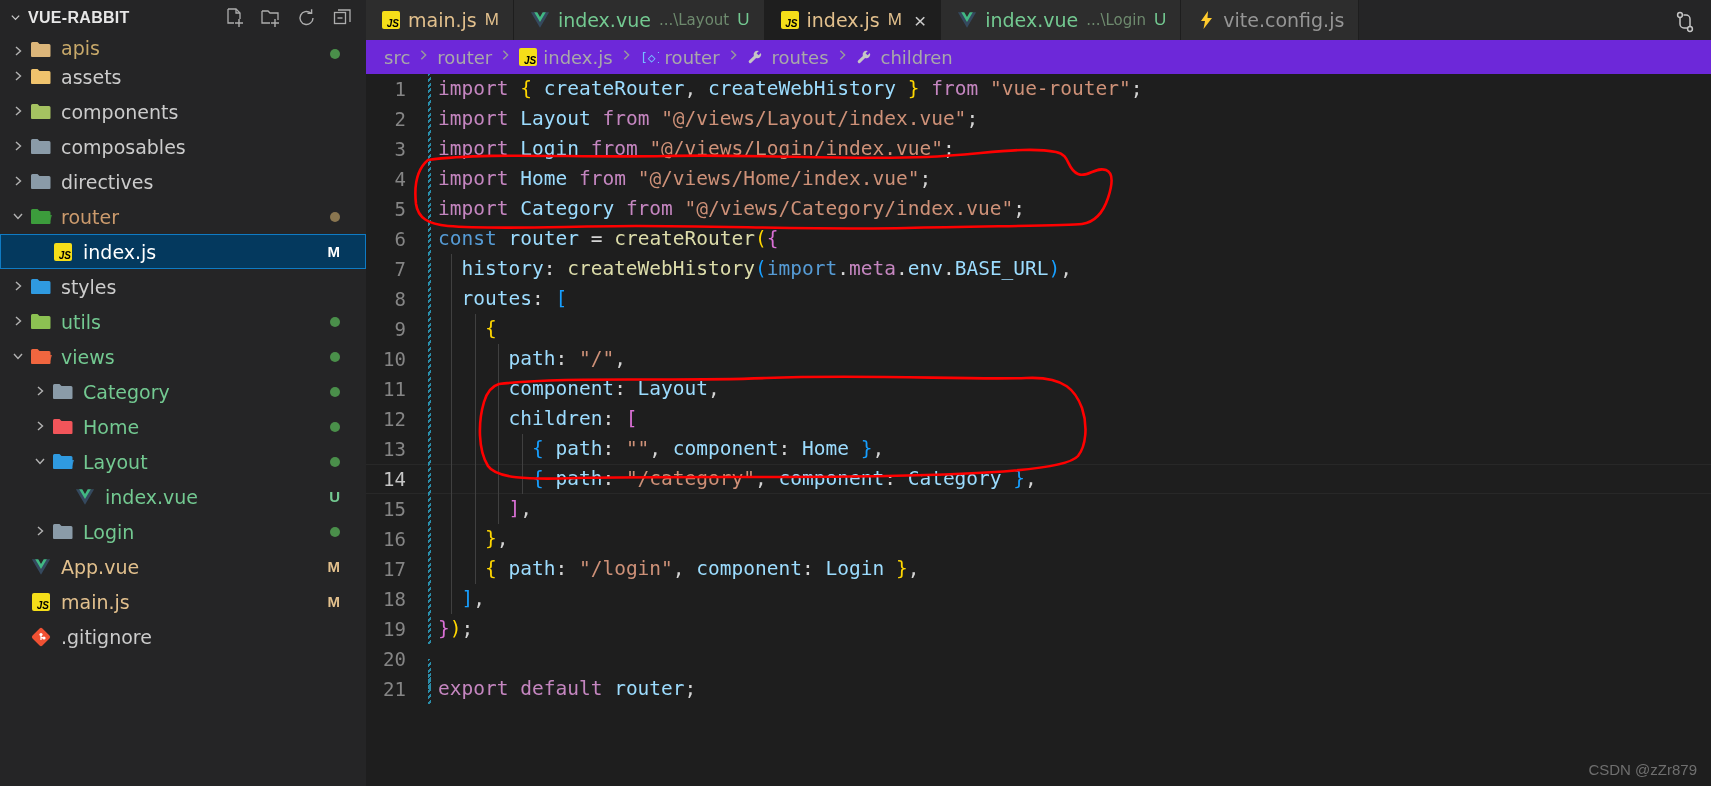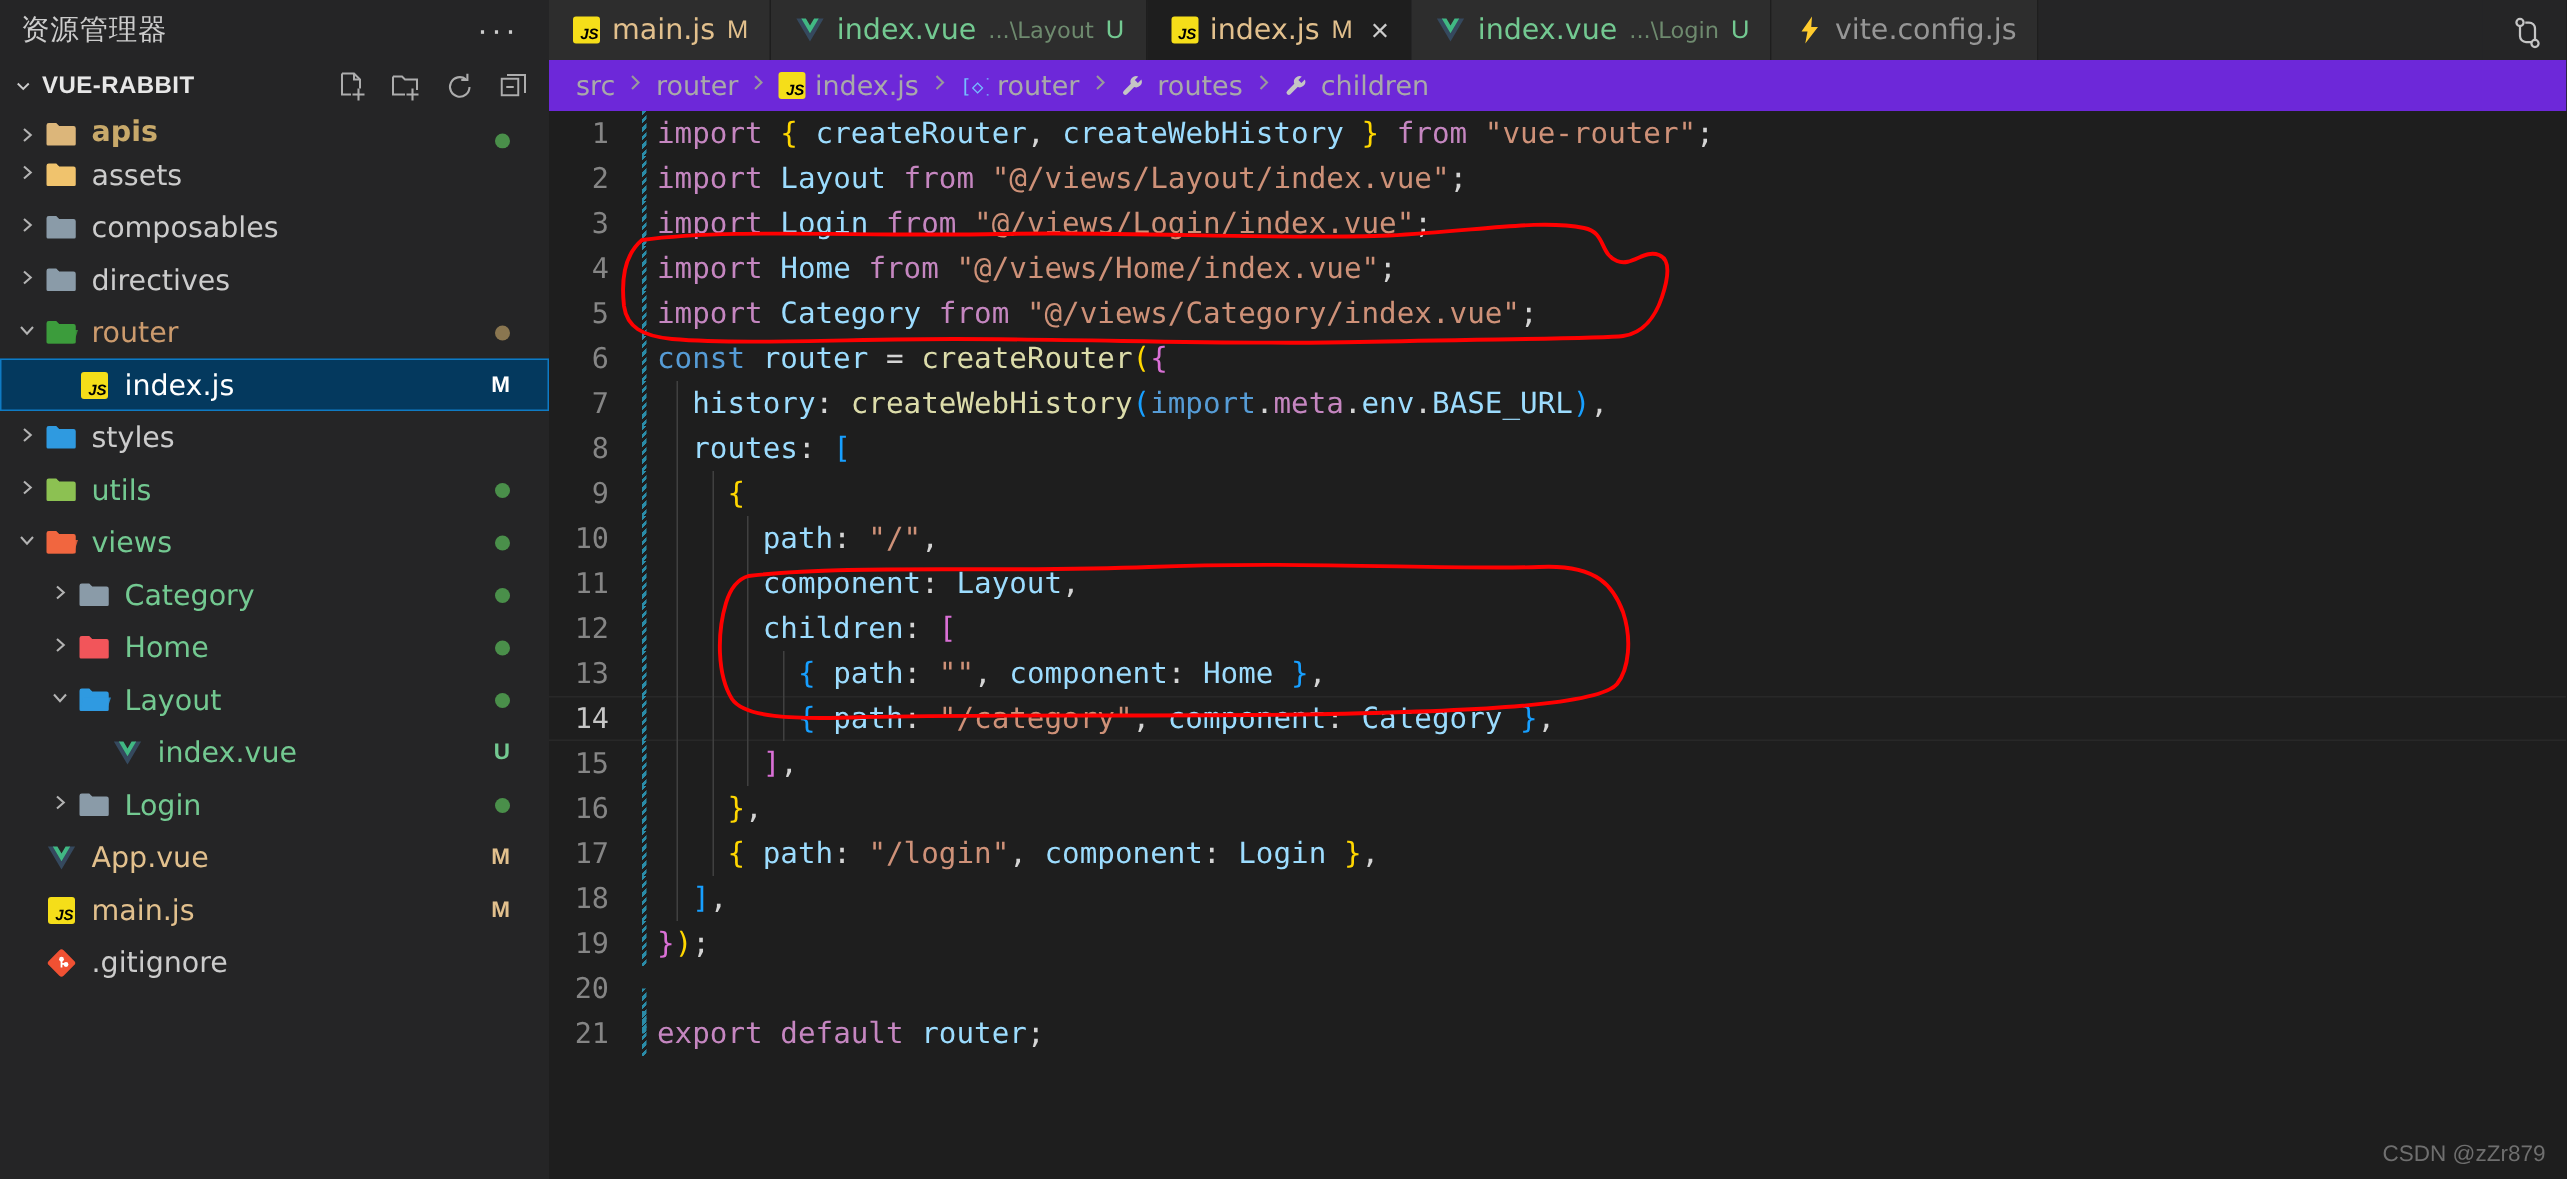--- a/index.html
+++ b/index.html
@@ -162,24 +162,20 @@
     position: absolute; inset: 0; pointer-events: none;
   }
 </style>
 </head>
 <body>
 
 <div id="app">
 
   <div class="sidebar">
 
-    <div class="sidebar-title-row">
-      <span class="sidebar-title">资源管理器</span>
-      <span class="ellipsis-btn">···</span>
-    </div>
 
     <div class="section-header">
       <span class="section-twisty">
         <svg width="11" height="11" viewBox="0 0 12 12">
             <path d="M2 4 L6 8 L10 4" stroke="#cccccc" stroke-width="1.4" fill="none"></path>
           </svg>
       </span>
       <span class="section-label">VUE-RABBIT</span>
       <span class="section-actions">
         <span class="sec-icon">
@@ -207,21 +203,21 @@
           <svg width="22" height="22" viewBox="0 0 22 22">
             <rect x="2.5" y="5.5" width="11" height="11" stroke="#c5c5c5" stroke-width="1.3" fill="none"></rect>
             <path d="M6 3 h12 v12" stroke="#c5c5c5" stroke-width="1.3" fill="none"></path>
             <path d="M5.5 11 h5" stroke="#c5c5c5" stroke-width="1.4"></path>
           </svg>
         </span>
       </span>
     </div>
 
     <div class="tree" id="tree">
-        <div class="row" style="height: 24px; align-items: flex-end; overflow: hidden; font-weight: bold;">
+        <div class="row" style="height: 24px; align-items: flex-end; overflow: hidden;">
           <span class="twisty" style="margin-left: 8px;"><svg width="12" height="12" viewBox="0 0 12 12">
               <path d="M4 2 L8.5 6 L4 10" stroke="#b3b3b3" stroke-width="1.4" fill="none"></path>
             </svg></span>
           <span class="ficon">
             <svg width="23" height="19" viewBox="0 0 23 19">
               <path d="M1 3.5 a1.5 1.5 0 0 1 1.5-1.5 H7.5 l2 2 H19 a1.5 1.5 0 0 1 1.5 1.5 V16 a1 1 0 0 1-1 1 H2 a1 1 0 0 1-1-1 Z" fill="#dcb67a"></path>
             </svg>
           </span>
           <span class="label" style="color: rgb(200, 169, 106);">apis</span>
           <span class="dot" style="background: rgb(74, 143, 74);"></span>
@@ -229,20 +225,31 @@
         <div class="row">
           <span class="twisty" style="margin-left: 8px;"><svg width="12" height="12" viewBox="0 0 12 12">
               <path d="M4 2 L8.5 6 L4 10" stroke="#b3b3b3" stroke-width="1.4" fill="none"></path>
             </svg></span>
           <span class="ficon">
             <svg width="23" height="19" viewBox="0 0 23 19">
               <path d="M1 3.5 a1.5 1.5 0 0 1 1.5-1.5 H7.5 l2 2 H19 a1.5 1.5 0 0 1 1.5 1.5 V16 a1 1 0 0 1-1 1 H2 a1 1 0 0 1-1-1 Z" fill="#f0c36d"></path>
             </svg>
           </span>
           <span class="label" style="color: rgb(204, 204, 204);">assets</span>
+        </div>
+        <div class="row">
+          <span class="twisty" style="margin-left: 8px;"><svg width="12" height="12" viewBox="0 0 12 12">
+              <path d="M4 2 L8.5 6 L4 10" stroke="#b3b3b3" stroke-width="1.4" fill="none"></path>
+            </svg></span>
+          <span class="ficon">
+            <svg width="23" height="19" viewBox="0 0 23 19">
+              <path d="M1 3.5 a1.5 1.5 0 0 1 1.5-1.5 H7.5 l2 2 H19 a1.5 1.5 0 0 1 1.5 1.5 V16 a1 1 0 0 1-1 1 H2 a1 1 0 0 1-1-1 Z" fill="#a5c261"></path>
+            </svg>
+          </span>
+          <span class="label" style="color: rgb(204, 204, 204);">components</span>
         </div>
         <div class="row">
           <span class="twisty" style="margin-left: 8px;"><svg width="12" height="12" viewBox="0 0 12 12">
               <path d="M4 2 L8.5 6 L4 10" stroke="#b3b3b3" stroke-width="1.4" fill="none"></path>
             </svg></span>
           <span class="ficon">
             <svg width="23" height="19" viewBox="0 0 23 19">
               <path d="M1 3.5 a1.5 1.5 0 0 1 1.5-1.5 H7.5 l2 2 H19 a1.5 1.5 0 0 1 1.5 1.5 V16 a1 1 0 0 1-1 1 H2 a1 1 0 0 1-1-1 Z" fill="#8a9ba8"></path>
             </svg>
           </span>

